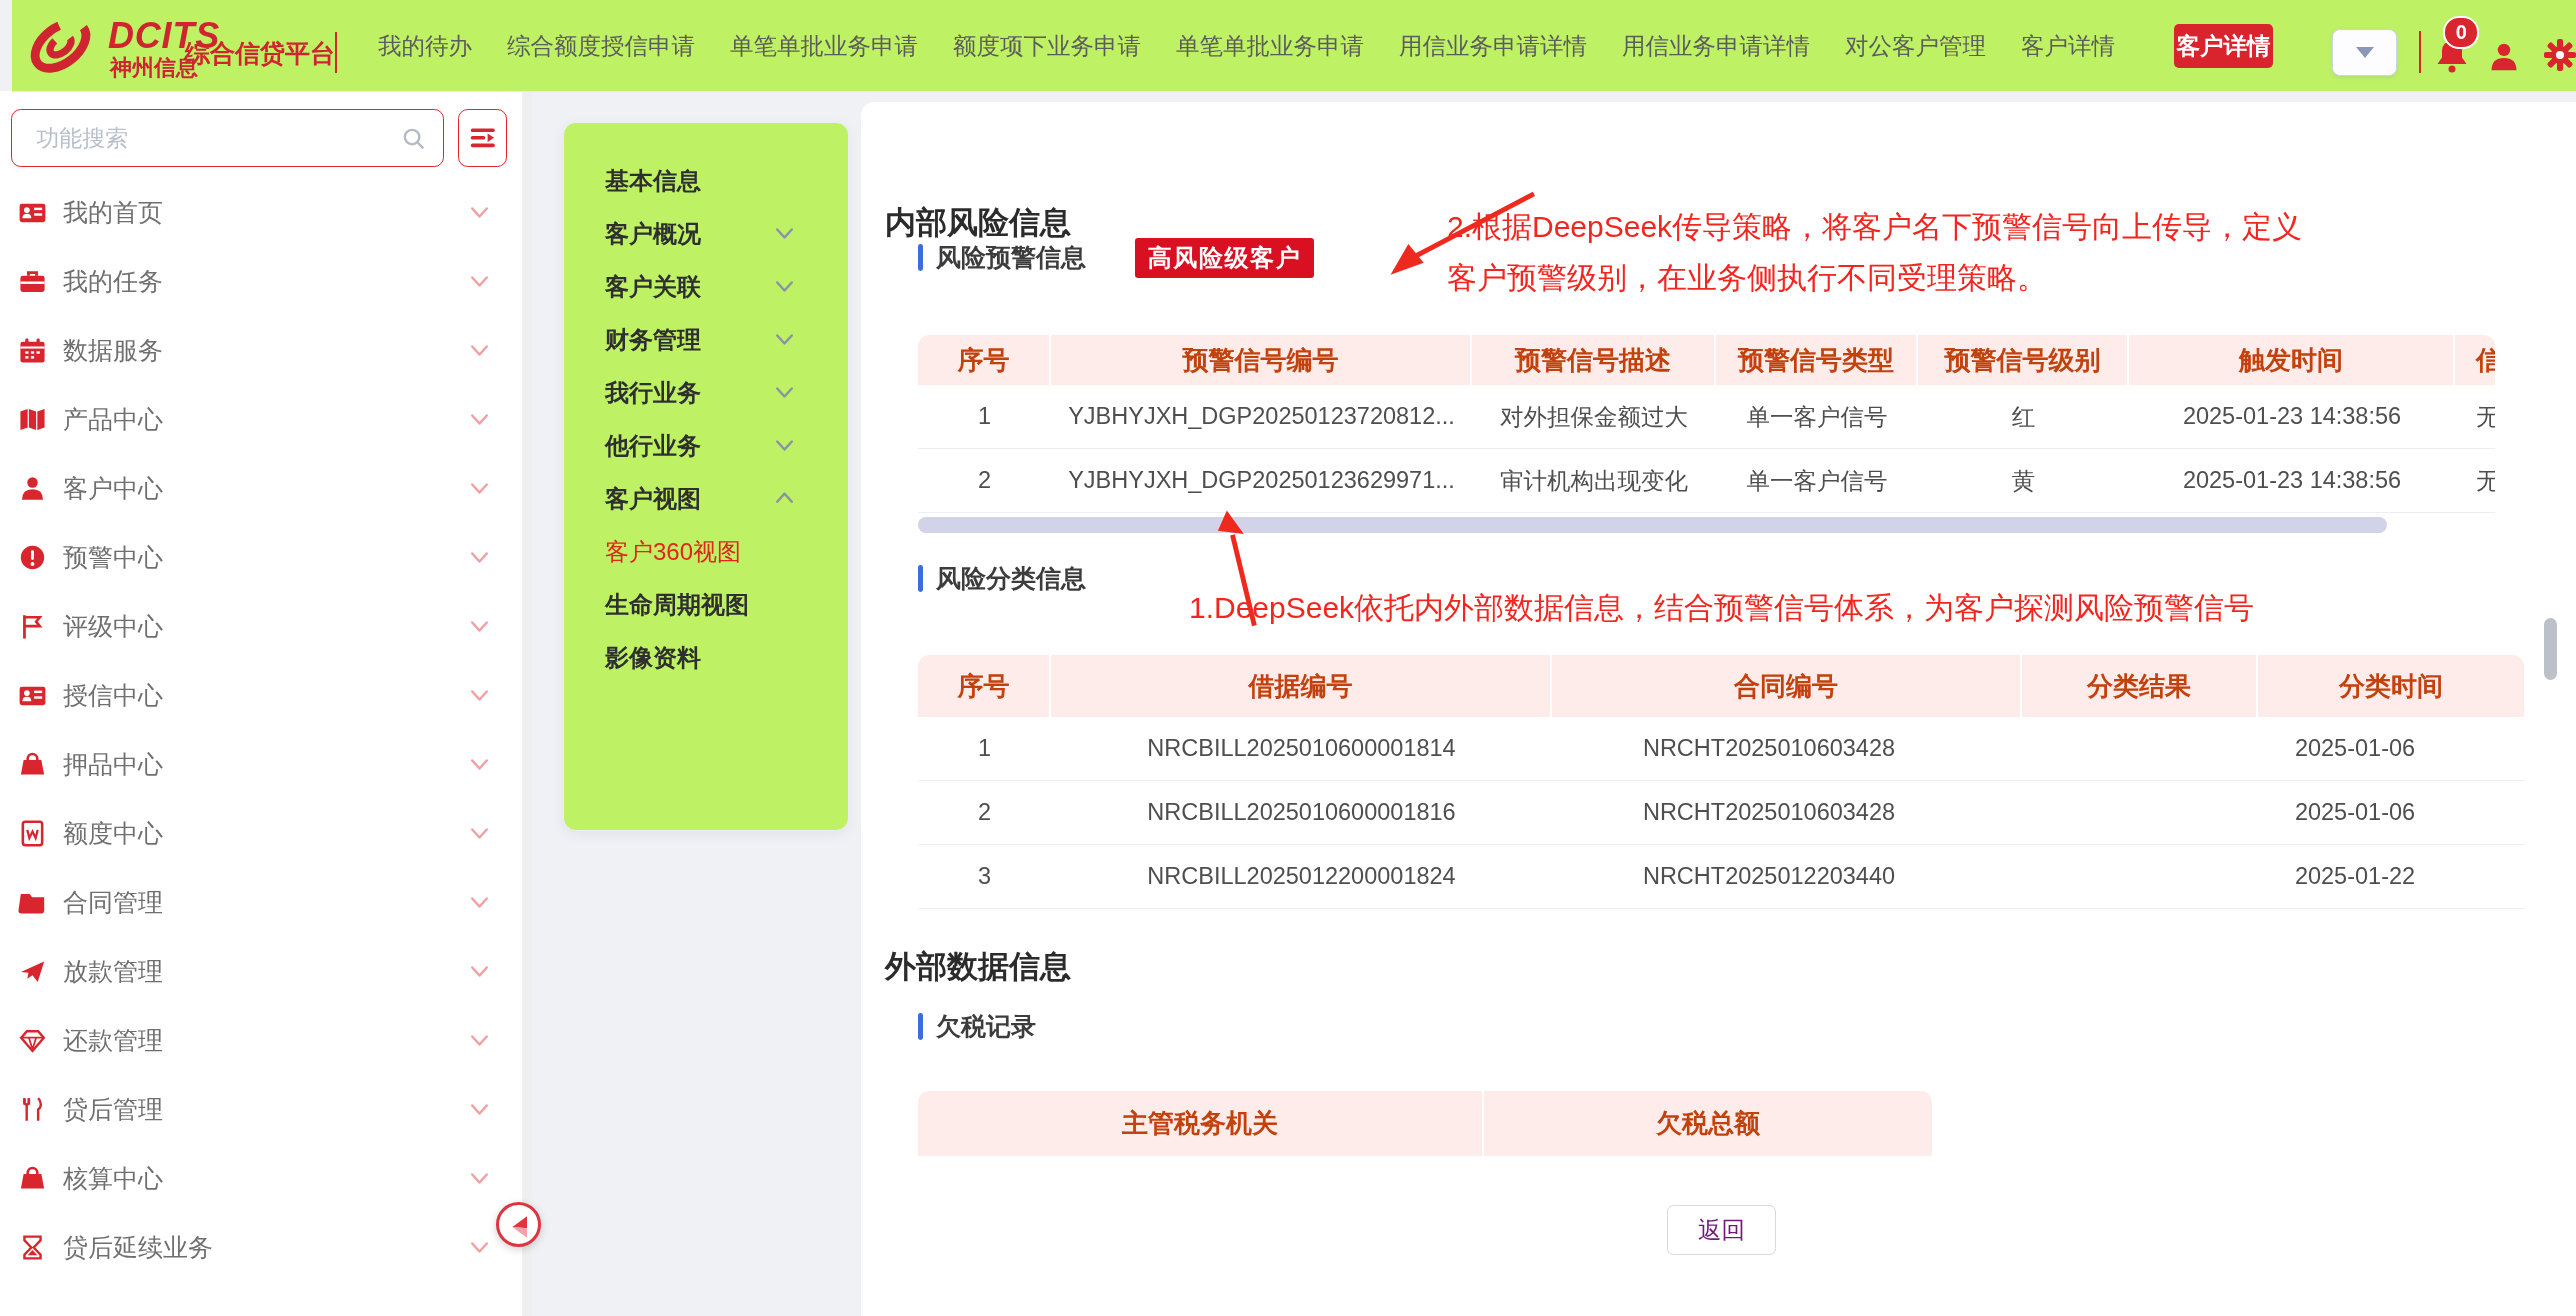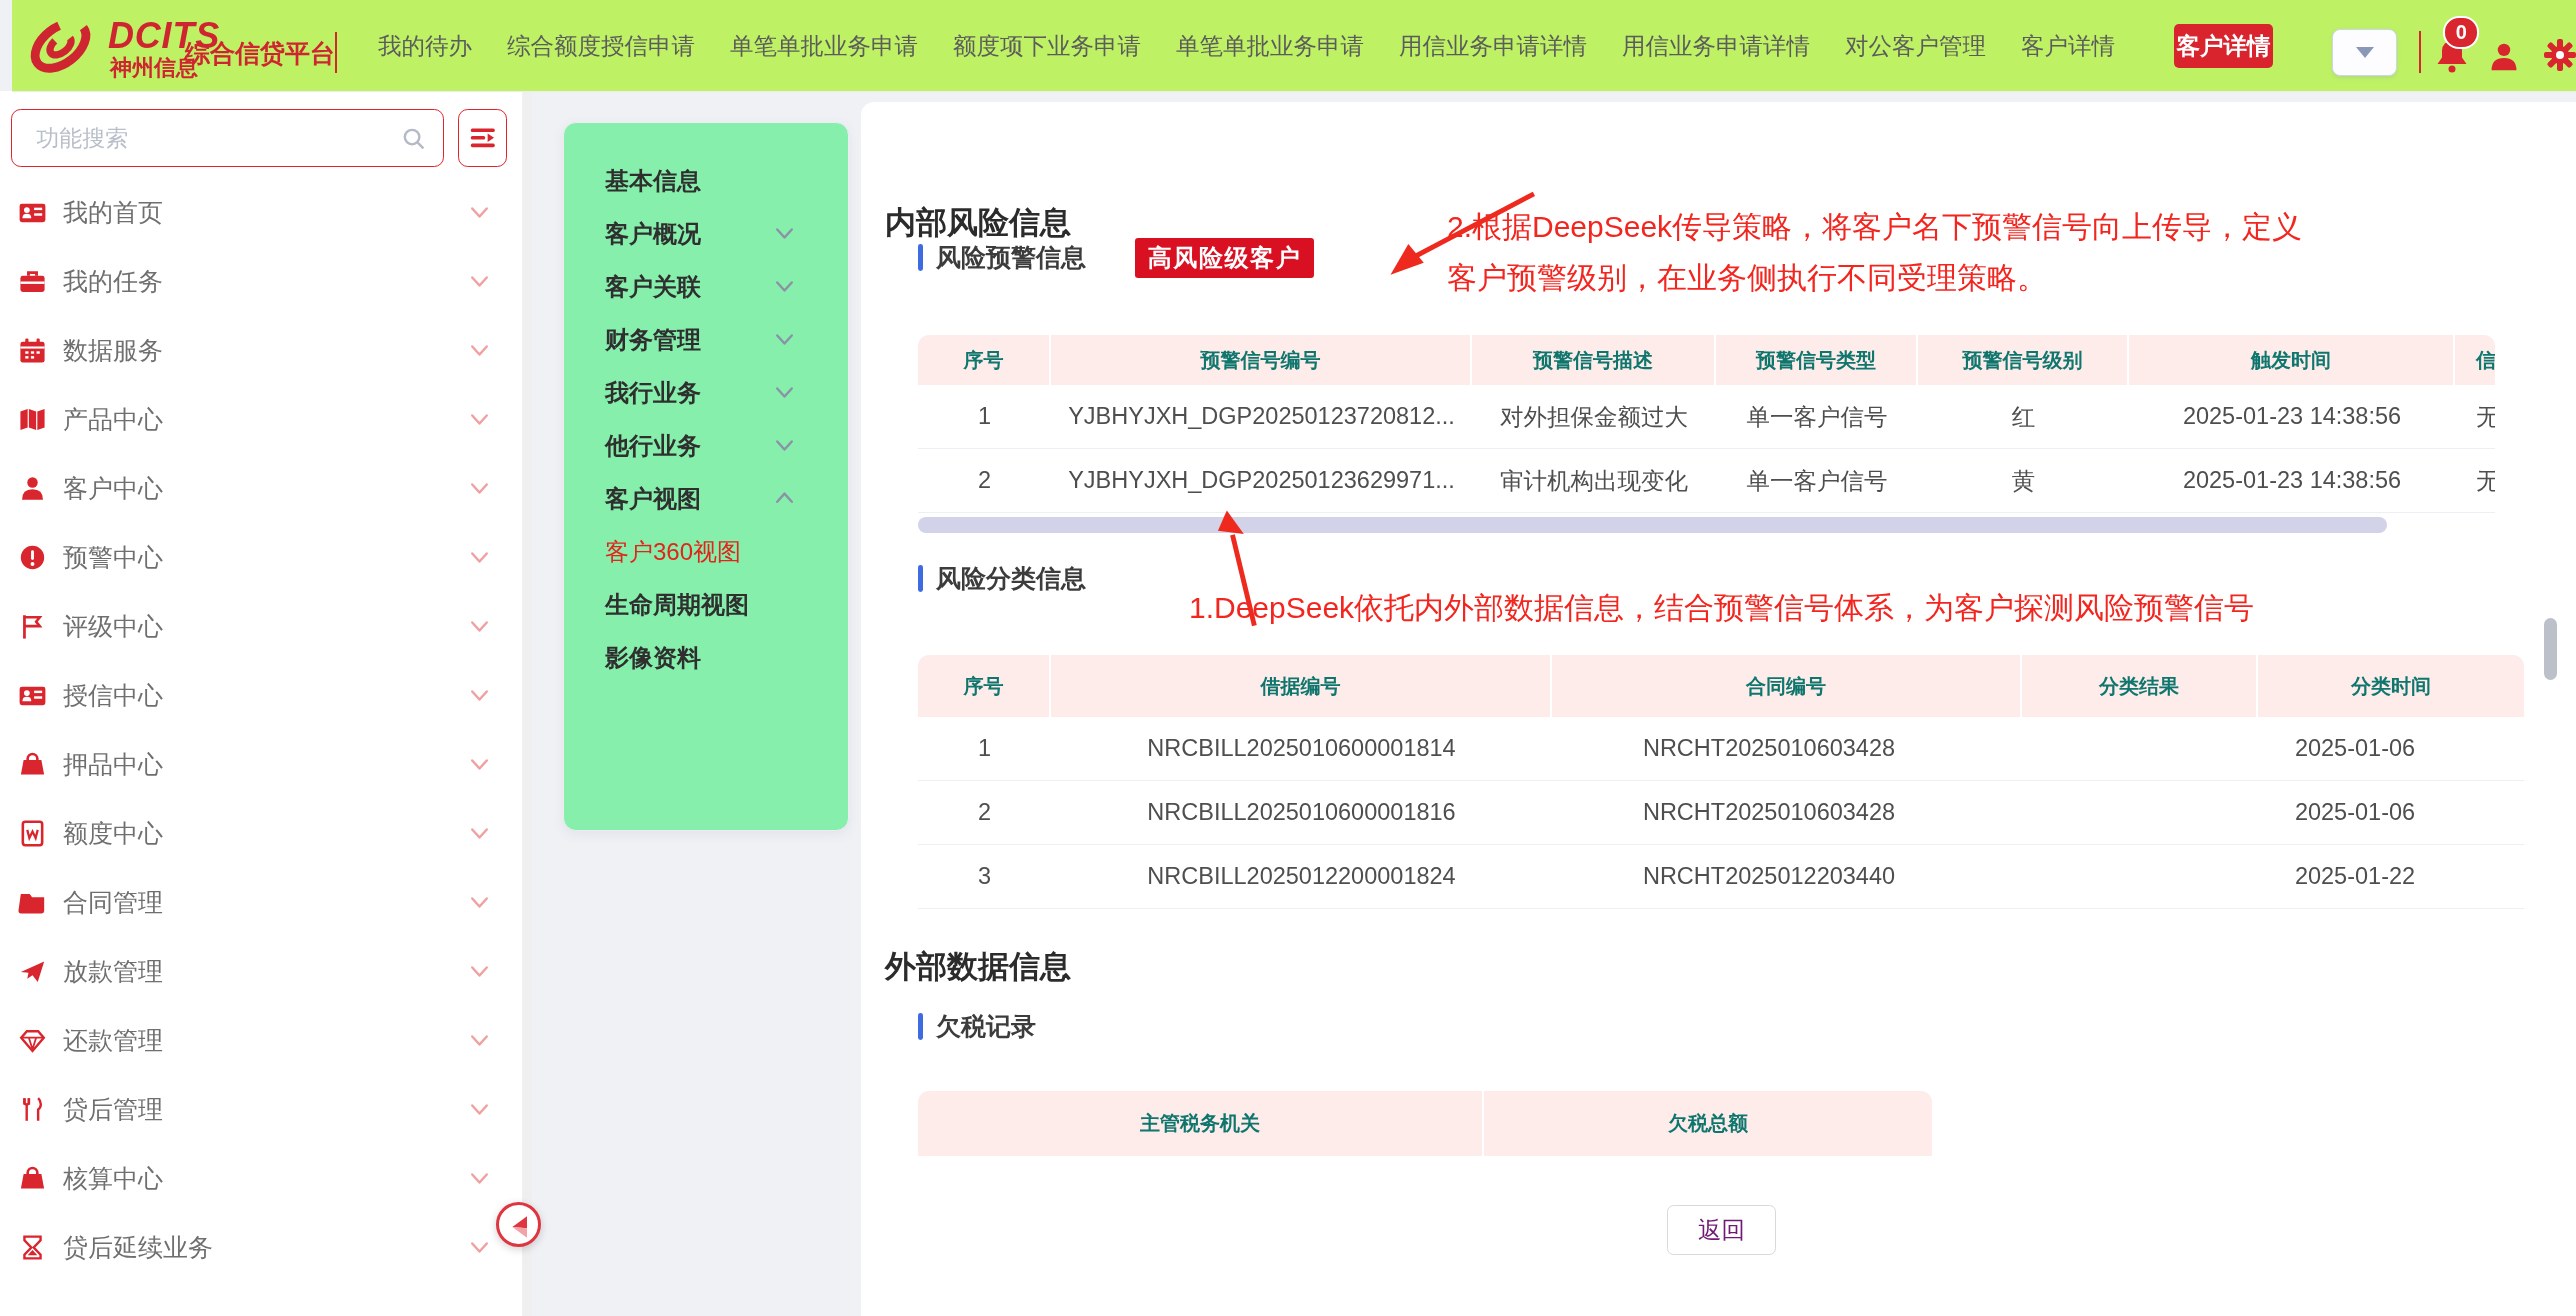--- a/index.html
+++ b/index.html
@@ -33,41 +33,41 @@
   #search-mag{position:absolute;right:14.6px;top:14.6px;width:29px;height:29px;}
   #hamburger-btn{position:absolute;left:458px;top:18px;width:49px;height:58px;border:1.6px solid #e0242c;border-radius:9.7px;background:#fff;box-sizing:border-box;display:flex;align-items:center;justify-content:center;}
   #sidebar-menu{position:absolute;left:0;top:87px;width:522px;}
   .side-item{height:69px;display:flex;align-items:center;padding-left:18px;cursor:pointer;}
   .side-item .s-icon{width:29px;height:29px;margin-right:16px;flex:0 0 auto;}
   .side-item .s-label{font-size:25px;color:#6f6f6f;}
   .side-item .s-chev{margin-left:auto;margin-right:32px;width:21px;height:21px;}
   #collapse-btn{position:absolute;left:496px;top:1202px;width:45px;height:45px;border-radius:50%;border:3.2px solid #df3540;background:#fff;box-shadow:0 2.4px 8px rgba(0,0,0,.18);z-index:20;display:flex;align-items:center;justify-content:center;box-sizing:border-box;}
 
   
-  #submenu{position:absolute;left:563px;top:122px;width:284px;height:707px;background:#86efac;border:1.6px solid #ececf2;border-radius:13px;box-shadow:0 3.2px 11.3px rgba(80,90,120,.08);z-index:10;}
+  #submenu{position:absolute;left:563px;top:122px;width:284px;height:707px;background:#bef264;border:1.6px solid #ececf2;border-radius:13px;box-shadow:0 3.2px 11.3px rgba(80,90,120,.08);z-index:10;}
   #submenu-list{position:absolute;left:0;top:31px;width:100%;}
   .sub-item{height:53px;display:flex;align-items:center;padding-left:41px;cursor:pointer;}
   .sub-item .m-label{font-size:24px;font-weight:700;color:#2f2f2f;}
   .sub-item.leaf .m-label{font-weight:700;}
   .sub-item.active .m-label{color:#e1251b;font-weight:400;}
   .sub-item .m-chev{margin-left:auto;margin-right:53px;width:21px;height:21px;}
 
   
   #main-panel{position:absolute;left:861px;top:102px;width:1715px;height:1215px;background:#fff;border-radius:13px 0 0 0;z-index:5;}
   .h1{position:absolute;font-size:31px;font-weight:700;color:#2b2b2b;z-index:6;white-space:nowrap;}
   .sec-title{position:absolute;display:flex;align-items:center;gap:13px;z-index:6;white-space:nowrap;}
   .sec-bar{width:4.9px;height:27.6px;background:#3e6be0;border-radius:2.4px;}
   .sec-text{font-size:25px;font-weight:600;color:#3c3c3c;}
   #badge-high{position:absolute;left:1135px;top:238px;width:179px;height:40px;background:#d90f22;border-radius:3.2px;color:#fff;font-size:24px;font-weight:700;display:flex;align-items:center;justify-content:center;letter-spacing:1.6px;z-index:6;}
   .note{position:absolute;color:#f3251f;font-size:30px;line-height:51px;white-space:nowrap;z-index:7;}
 
   
   .tbl{position:absolute;z-index:6;}
   .tbl-header{display:flex;background:#fdecea;border-radius:11.3px 11.3px 0 0;overflow:hidden;}
-  .tbl-header .cell{display:flex;align-items:center;justify-content:center;font-size:20px;font-weight:700;color:#0f766e;border-right:2.4px solid #fff;box-sizing:border-box;white-space:nowrap;}
+  .tbl-header .cell{display:flex;align-items:center;justify-content:center;font-size:26px;font-weight:700;color:#c2410c;border-right:2.4px solid #fff;box-sizing:border-box;white-space:nowrap;}
   .tbl-header .cell:last-child{border-right:none;}
   .tbl-row{display:flex;background:#fff;border-bottom:1.6px solid #eeeef5;}
   .tbl-row .cell{display:flex;align-items:center;justify-content:center;font-size:23.5px;color:#4e4e4e;box-sizing:border-box;white-space:nowrap;}
   .cell.clip{justify-content:flex-start;padding-left:21px;overflow:hidden;}
   #hscroll1{position:absolute;left:918px;top:517px;width:1469px;height:16px;background:#d2d2e9;border-radius:8px;z-index:7;}
   #page-scroll-thumb{position:absolute;left:2544px;top:618px;width:13px;height:62px;background:#bcc0c8;border-radius:6.5px;z-index:40;}
 
   #btn-back{position:absolute;left:1667px;top:1205px;width:109px;height:50px;background:#fff;border:1.6px solid #d9d9d9;border-radius:6.5px;font-size:23.5px;color:#701a75;display:flex;align-items:center;justify-content:center;box-sizing:border-box;z-index:6;cursor:pointer;}
 
   #arrows{position:absolute;left:0;top:0;width:2576px;height:1317px;z-index:8;pointer-events:none;}

